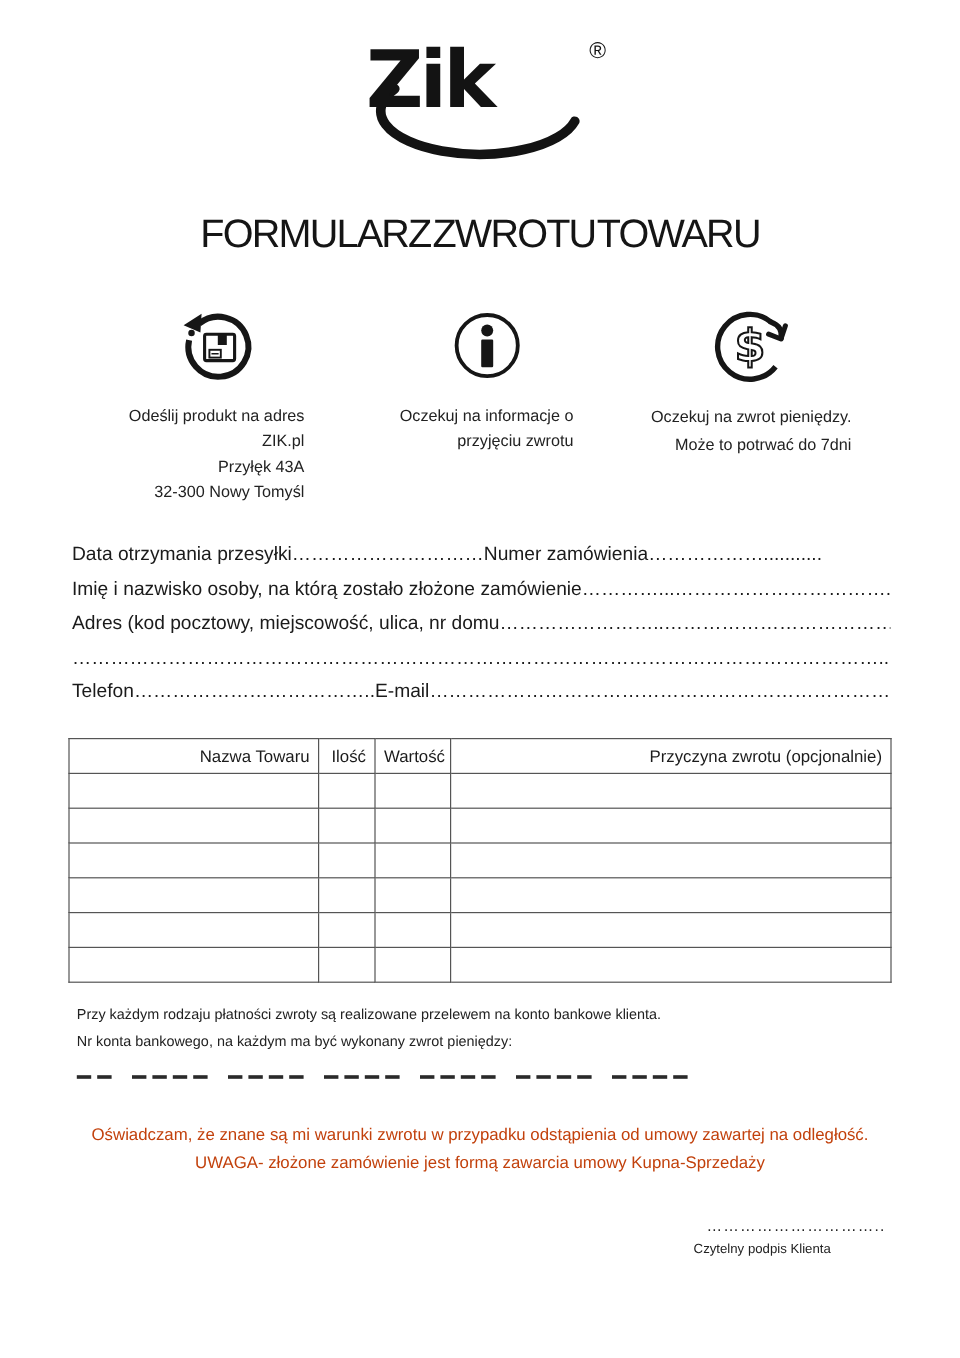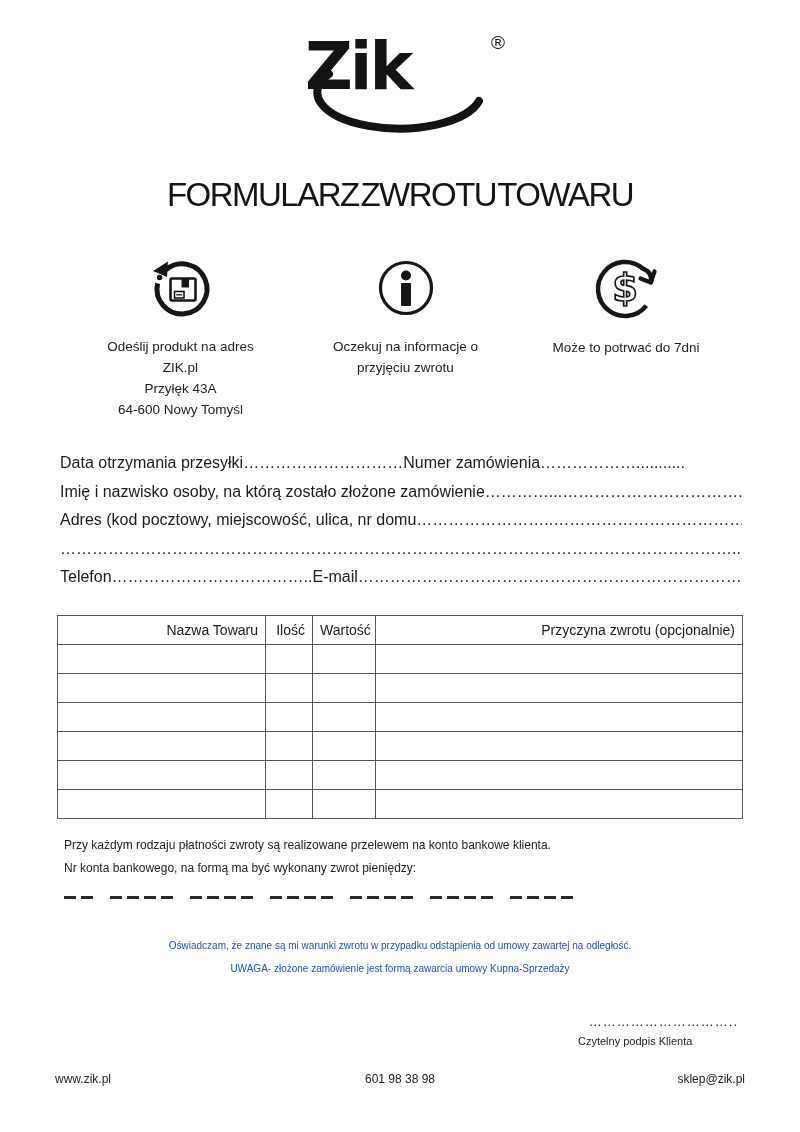--- a/index.html
+++ b/index.html
@@ -32,21 +32,21 @@
     color:#151515;
   }
 
   
   .steps { position:absolute; top:244px; left:58px; width:686px; display:flex; }
   .step { display:flex; flex-direction:column; align-items:center; }
   .step-1 { width:245px; }
   .step-2 { width:205px; }
   .step-3 { width:236px; }
   .step-icon-row { height:88px; display:flex; align-items:center; justify-content:center; }
-  .step-caption { margin-top:4px; text-align:center; font-size:13.5px; line-height:21px; color:#222; }
+  .step-caption { margin-top:4px; text-align:right; font-size:13.5px; line-height:21px; color:#222; }
   .step-3 .step-caption { line-height:23px; }
 
   
   .fields { position:absolute; top:449px; left:60px; width:682px; }
   .field-line {
     font-size:16px; line-height:28.5px; white-space:nowrap; overflow:hidden;
     color:#1b1b1b;
   }
 
   
@@ -63,21 +63,21 @@
 
   
   .bank { position:absolute; top:834px; left:64px; width:686px; }
   .bank-note { font-size:12px; line-height:23px; color:#222; }
   .account-line { margin-top:16px; display:flex; align-items:center; }
   .slot-group { display:flex; margin-right:12px; }
   .digit-slot { width:12px; height:3px; background:#2a2a2a; margin-right:5px; }
 
   
   .declaration { position:absolute; top:934px; left:0; width:100%; text-align:center; }
-  .declaration-line { font-size:10px; line-height:23px; color:#1d4ed8; }
+  .declaration-line { font-size:14px; line-height:23px; color:#c2410c; }
 
   
   .signature { position:absolute; top:1014px; right:62px; width:160px; text-align:center; }
   .signature-dots { font-size:13px; letter-spacing:1px; white-space:nowrap; color:#222; text-align:right; }
   .signature-label { margin-top:6px; font-size:11px; color:#222; text-align:left; }
 
   
   .footer { position:absolute; top:1072px; left:0; width:100%; height:20px; font-size:12px; color:#222; }
   .footer-website { position:absolute; left:55px; }
   .footer-phone { position:absolute; left:0; width:100%; text-align:center; }
@@ -113,21 +113,21 @@
           <rect x="22.5" y="23.5" width="25" height="22" rx="1.5" fill="#ffffff" stroke="#161616" stroke-width="2.6"></rect>
           <rect x="33.5" y="23.5" width="7.5" height="9" fill="#161616"></rect>
           <rect x="26.5" y="36.5" width="9.5" height="6.5" fill="none" stroke="#161616" stroke-width="1.6"></rect>
           <line x1="28.2" y1="39.8" x2="34.2" y2="39.8" stroke="#161616" stroke-width="1.3"></line>
         </svg>
       </div>
       <div class="step-caption">
         <div>Odeślij produkt na adres</div>
         <div>ZIK.pl</div>
         <div>Przyłęk 43A</div>
-        <div>64-600 Nowy Tomyśl</div>
+        <div>32-300 Nowy Tomyśl</div>
       </div>
     </div>
 
     <div class="step step-2">
       <div class="step-icon-row">
         <svg width="58" height="58" viewBox="0 0 58 58">
           <circle cx="29" cy="29" r="25.5" fill="none" stroke="#161616" stroke-width="3.2"></circle>
           <circle cx="29" cy="16.5" r="5" fill="#161616"></circle>
           <rect x="24" y="24" width="10" height="23" rx="1" fill="#161616"></rect>
         </svg>
@@ -141,20 +141,21 @@
     <div class="step step-3">
       <div class="step-icon-row">
         <svg width="74" height="74" viewBox="0 0 74 74">
           <path d="M 57.3 54.6 A 27 27 0 1 1 53.4 17.3" fill="none" stroke="#161616" stroke-width="4.5"></path>
           <path d="M 53.4 17.3 Q 63.5 21 62 31" fill="none" stroke="#161616" stroke-width="4.5" stroke-linecap="round"></path>
           <path d="M 51.5 27.5 L 61.8 31.5 L 65.5 20.5" fill="none" stroke="#161616" stroke-width="4.2" stroke-linecap="round" stroke-linejoin="round"></path>
           <text x="36" y="50" text-anchor="middle" font-family="DejaVu Sans, sans-serif" font-weight="bold" font-size="37" fill="#ffffff" stroke="#161616" stroke-width="1.7">$</text>
         </svg>
       </div>
       <div class="step-caption">
+        <div>Oczekuj na zwrot pieniędzy.</div>
         <div>Może to potrwać do 7dni</div>
       </div>
     </div>
 
   </div>
 
   <div class="fields">
     <div class="field-line">Data otrzymania przesyłki…………………………Numer zamówienia………………...........</div>
     <div class="field-line">Imię i nazwisko osoby, na którą zostało złożone zamówienie…………...…………………………….</div>
     <div class="field-line">Adres (kod pocztowy, miejscowość, ulica, nr domu……………………..………………………………</div>
@@ -212,21 +213,21 @@
           <td></td>
           <td></td>
           <td></td>
           <td></td>
         </tr>
       </tbody>
   </table>
 
   <div class="bank">
     <div class="bank-note">Przy każdym rodzaju płatności zwroty są realizowane przelewem na konto bankowe klienta.</div>
-    <div class="bank-note">Nr konta bankowego, na formą ma być wykonany zwrot pieniędzy:</div>
+    <div class="bank-note">Nr konta bankowego, na każdym ma być wykonany zwrot pieniędzy:</div>
     <div class="account-line">
         <div class="slot-group">
           <div class="digit-slot"></div>
           <div class="digit-slot"></div>
         </div>
         <div class="slot-group">
           <div class="digit-slot"></div>
           <div class="digit-slot"></div>
           <div class="digit-slot"></div>
           <div class="digit-slot"></div>
@@ -267,19 +268,14 @@
   <div class="declaration">
     <div class="declaration-line">Oświadczam, że znane są mi warunki zwrotu w przypadku odstąpienia od umowy zawartej na odległość.</div>
     <div class="declaration-line">UWAGA- złożone zamówienie jest formą zawarcia umowy Kupna-Sprzedaży</div>
   </div>
 
   <div class="signature">
     <div class="signature-dots">…………………………..</div>
     <div class="signature-label">Czytelny podpis Klienta</div>
   </div>
 
-  <div class="footer">
-    <span class="footer-website">www.zik.pl</span>
-    <span class="footer-phone">601 98 38 98</span>
-    <span class="footer-email">sklep@zik.pl</span>
-  </div>
 
 </div>
 
 </body></html>

